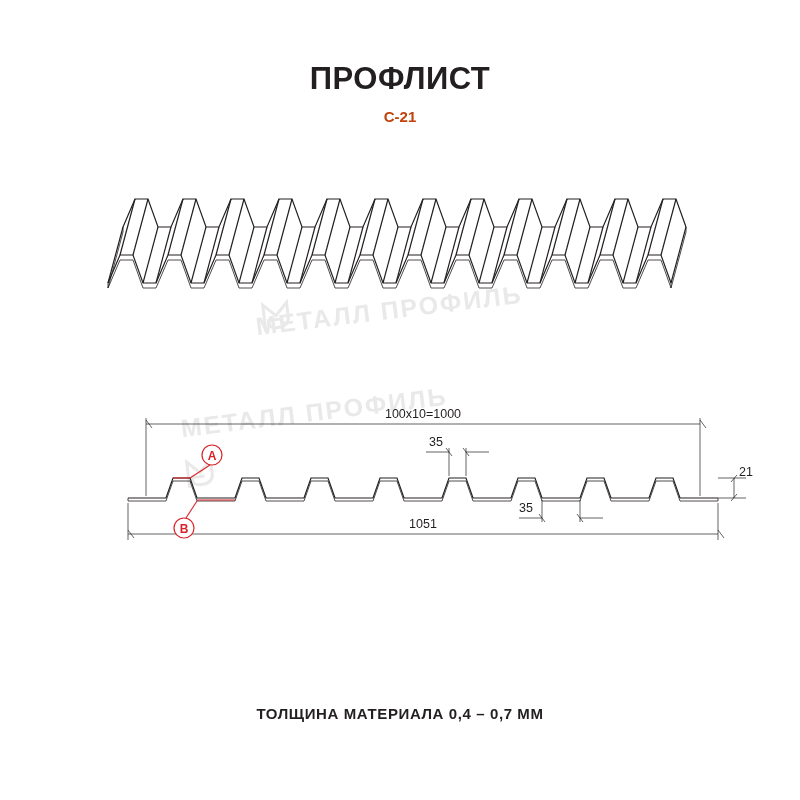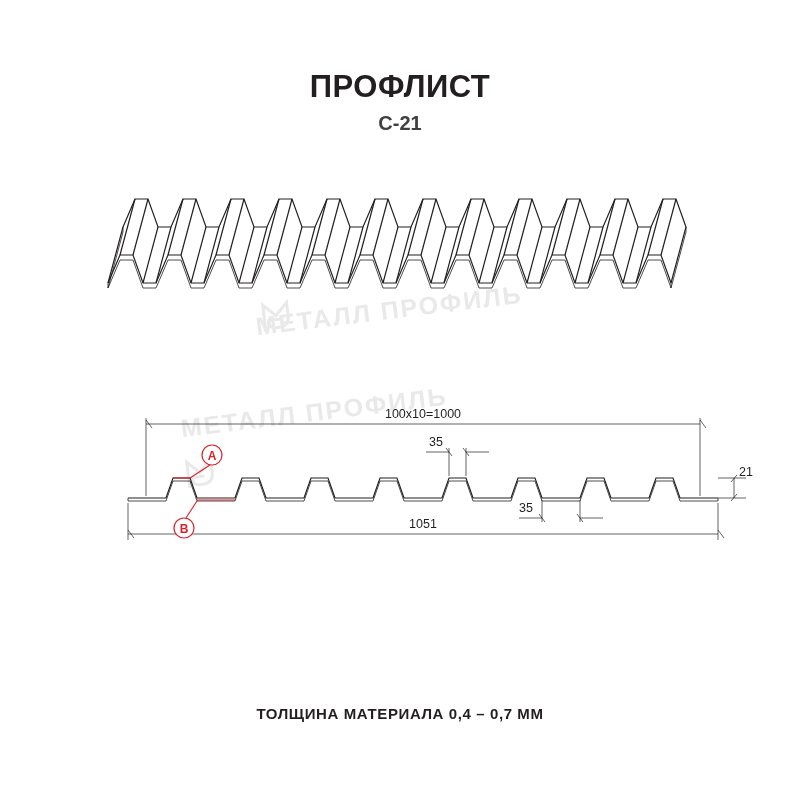--- a/index.html
+++ b/index.html
@@ -28,27 +28,27 @@
     top: 62px;
     width: 800px;
     text-align: center;
   }
   .product-title {
     font-size: 31px;
     font-weight: bold;
     letter-spacing: 0.5px;
     color: #231f20;
     line-height: 1.1;
-    margin: 8px;
+    margin: 0;
   }
   .product-model {
-    margin-top: 0;
-    font-size: 20px;
-    font-weight: bold;
-    color: #404040;
+    margin-top: 12px;
+    font-size: 15px;
+    font-weight: bold;
+    color: #c2410c;
   }
 
   
   .iso-view {
     position: absolute;
     left: 95px;
     top: 165px;
     width: 620px;
     height: 150px;
   }

